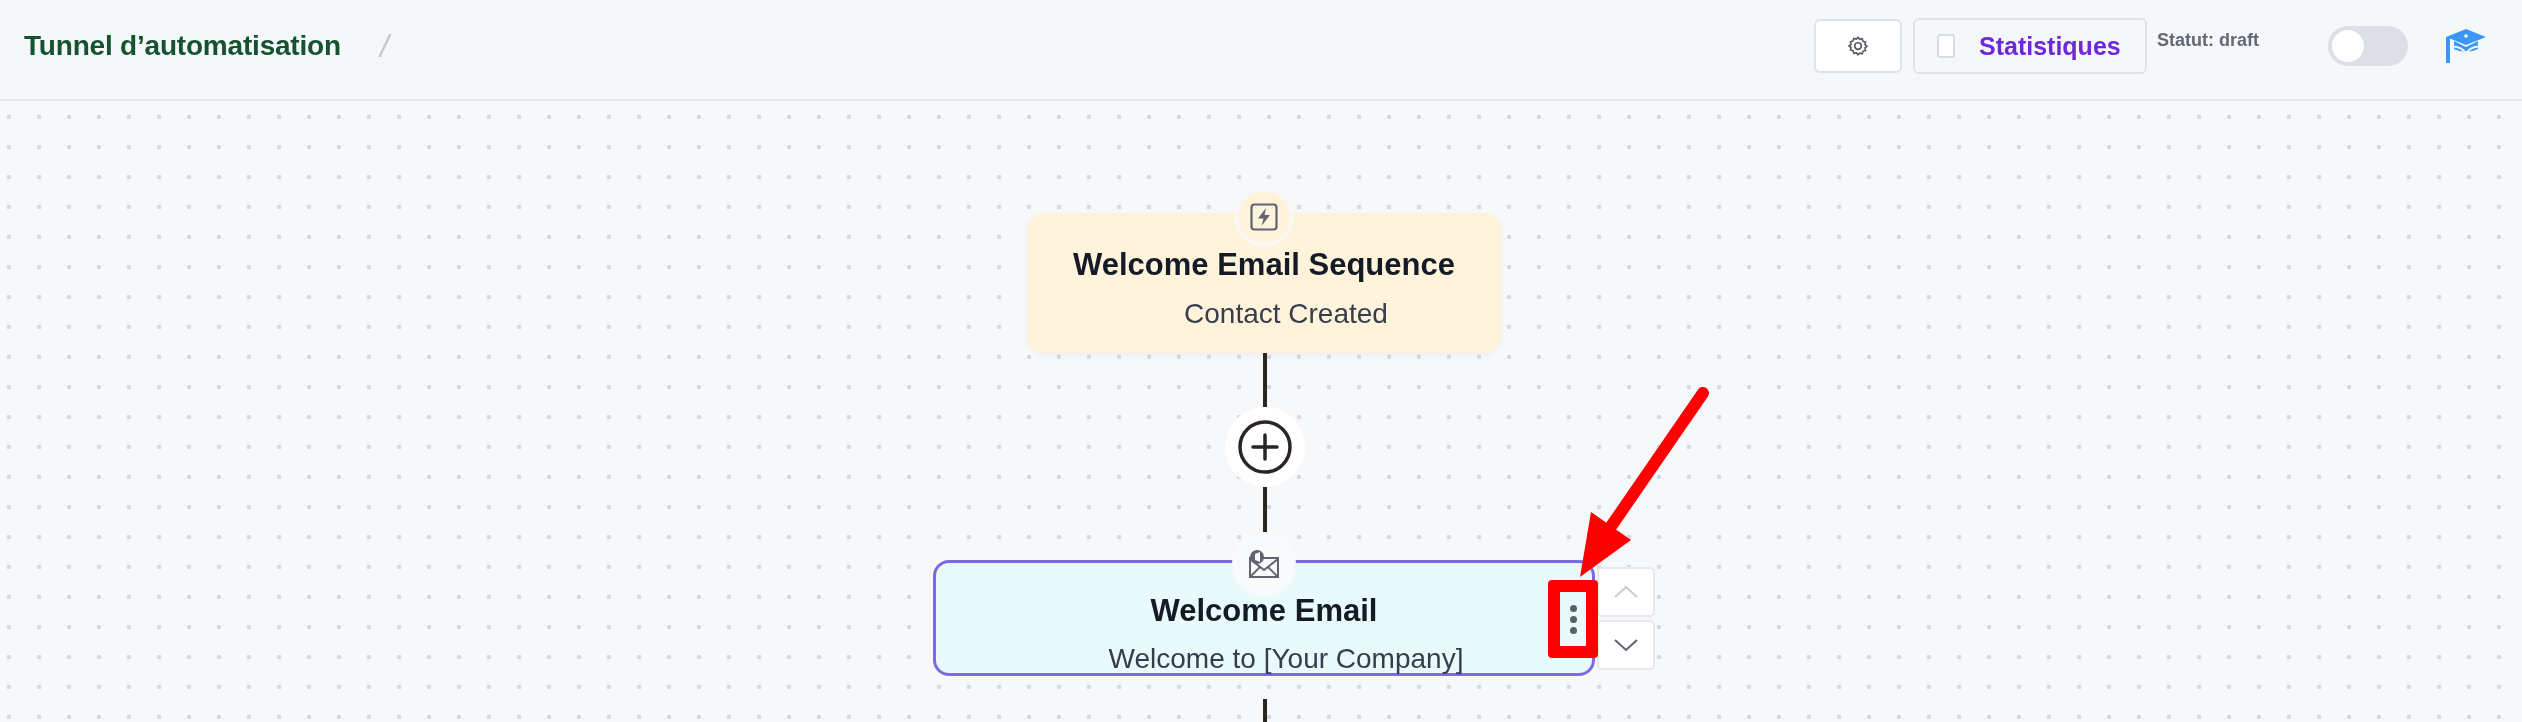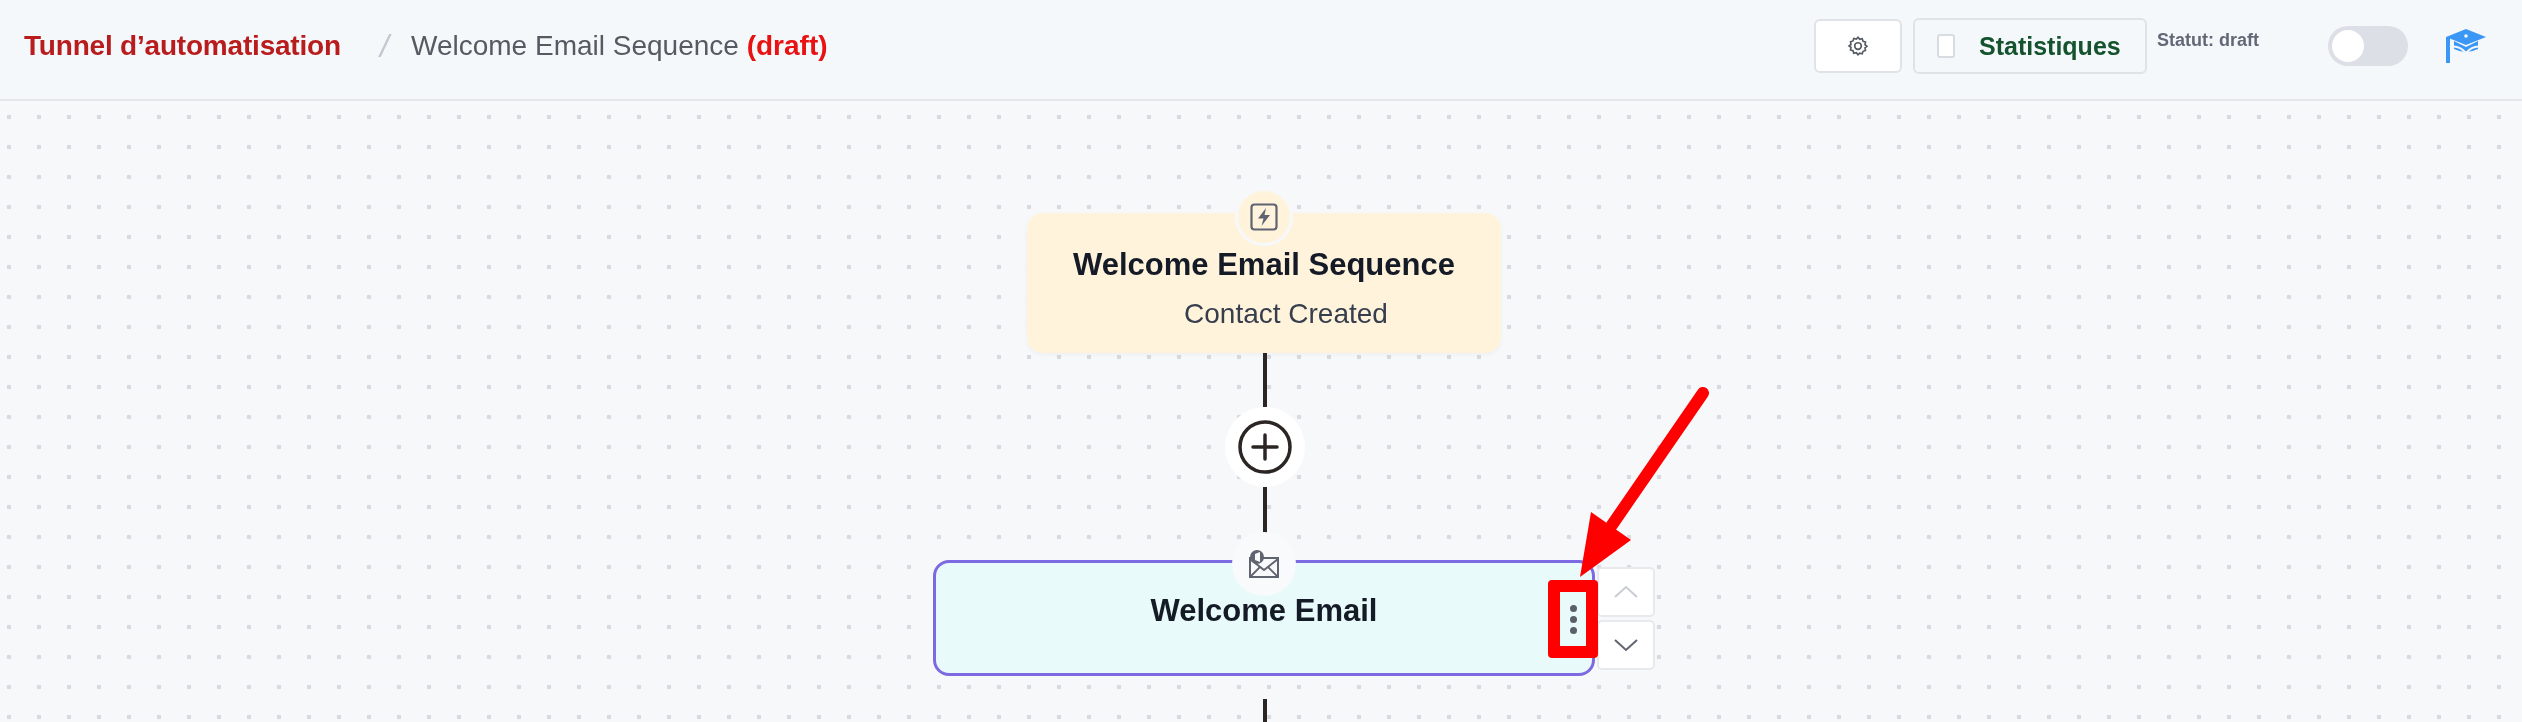--- a/index.html
+++ b/index.html
@@ -9,21 +9,21 @@
     background: #f7f8fa;
     position: relative;
   }
   .header {
     position: absolute; left: 0; top: 0; width: 2522px; height: 101px;
     background: #f5f8fb;
     border-bottom: 2px solid #e4e7ec;
   }
   .crumb-root {
     position: absolute; left: 24px; top: 30px;
-    font-size: 28px; font-weight: 700; color: #b91c1c; letter-spacing: -0.2px;
+    font-size: 28px; font-weight: 700; color: #14532d; letter-spacing: -0.2px;
   }
   .crumb-sep {
     position: absolute; left: 380px; top: 28px;
     font-size: 32px; color: #c3c7cf; font-style: italic;
   }
   .crumb-current {
     position: absolute; left: 411px; top: 30px;
     font-size: 28px; color: #555a63;
   }
   .crumb-draft { color: #e81212; font-weight: 700; }
@@ -33,21 +33,21 @@
     border: 2px solid #dfe2e7; border-radius: 6px;
     display: flex; align-items: center; justify-content: center;
     cursor: pointer;
   }
   .gear-btn { left: 1814px; top: 19px; width: 88px; height: 54px; }
   .stats-btn { left: 1913px; top: 18px; width: 234px; height: 56px; background: #f5f8fb; justify-content: flex-start; }
   .stats-check {
     width: 18px; height: 24px; border: 2px solid #d8dbe1; border-radius: 3px;
     background: #fff; margin-left: 22px; margin-right: 24px;
   }
-  .stats-label { font-size: 25px; font-weight: 700; color: #14532d; }
+  .stats-label { font-size: 25px; font-weight: 700; color: #6d28d9; }
   .status-label {
     position: absolute; left: 2157px; top: 30px;
     font-size: 18px; font-weight: 700; color: #626876;
   }
   .toggle {
     position: absolute; left: 2328px; top: 26px; width: 80px; height: 40px;
     background: #dcdfe5; border-radius: 20px; cursor: pointer;
   }
   .toggle-knob {
     position: absolute; left: 4px; top: 4px; width: 32px; height: 32px;
@@ -122,21 +122,20 @@
   .move-down { top: 620px; }
 
   .annotation-arrow { position: absolute; left: 0; top: 0; width: 2522px; height: 722px; pointer-events: none; }
 </style>
 </head>
 <body>
 
 <div class="header">
   <span class="crumb-root">Tunnel d’automatisation</span>
   <span class="crumb-sep">/</span>
-  <span class="crumb-current"><span>Welcome Email Sequence </span><span class="crumb-draft">(draft)</span></span>
 
   <div class="btn gear-btn">
     <svg width="22" height="22" viewBox="0 0 24 24" fill="none" stroke="#555a63" stroke-width="1.8">
       <path d="M12 2.5l1.8 2.2 2.8-.6.9 2.7 2.7.9-.6 2.8 2.2 1.8-2.2 1.8.6 2.8-2.7.9-.9 2.7-2.8-.6L12 21.5l-1.8-2.2-2.8.6-.9-2.7-2.7-.9.6-2.8L2.2 12l2.2-1.8-.6-2.8 2.7-.9.9-2.7 2.8.6z"></path>
       <circle cx="12" cy="12" r="3.6"></circle>
     </svg>
   </div>
 
   <div class="btn stats-btn">
     <span class="stats-check"></span>
@@ -175,20 +174,21 @@
   <svg width="56" height="56" viewBox="0 0 56 56">
     <circle cx="28" cy="28" r="25" fill="none" stroke="#2b2624" stroke-width="3.5"></circle>
     <line x1="28" y1="16" x2="28" y2="40" stroke="#2b2624" stroke-width="3.5" stroke-linecap="round"></line>
     <line x1="16" y1="28" x2="40" y2="28" stroke="#2b2624" stroke-width="3.5" stroke-linecap="round"></line>
   </svg>
 </div>
 <div class="connector" style="top:487px;height:46px;"></div>
 
 <div class="node email-node">
   <div class="node-title">Welcome Email</div>
+  <div class="node-sub">Welcome to [Your Company]</div>
 </div>
 <div class="node-icon-badge email-badge">
   <svg width="32" height="30" viewBox="0 0 32 30">
     <rect x="2" y="9" width="28" height="19" fill="none" stroke="#5f6470" stroke-width="2"></rect>
     <polyline points="2,10 16,21 30,10" fill="none" stroke="#5f6470" stroke-width="2"></polyline>
     <line x1="2" y1="28" x2="12" y2="18" stroke="#5f6470" stroke-width="1.8"></line>
     <line x1="30" y1="28" x2="20" y2="18" stroke="#5f6470" stroke-width="1.8"></line>
     <circle cx="9" cy="8" r="7" fill="#5f6470"></circle>
     <path d="M7 5 L12 3 L12 13 L7 11 Z" fill="#f9fafb"></path>
   </svg>

